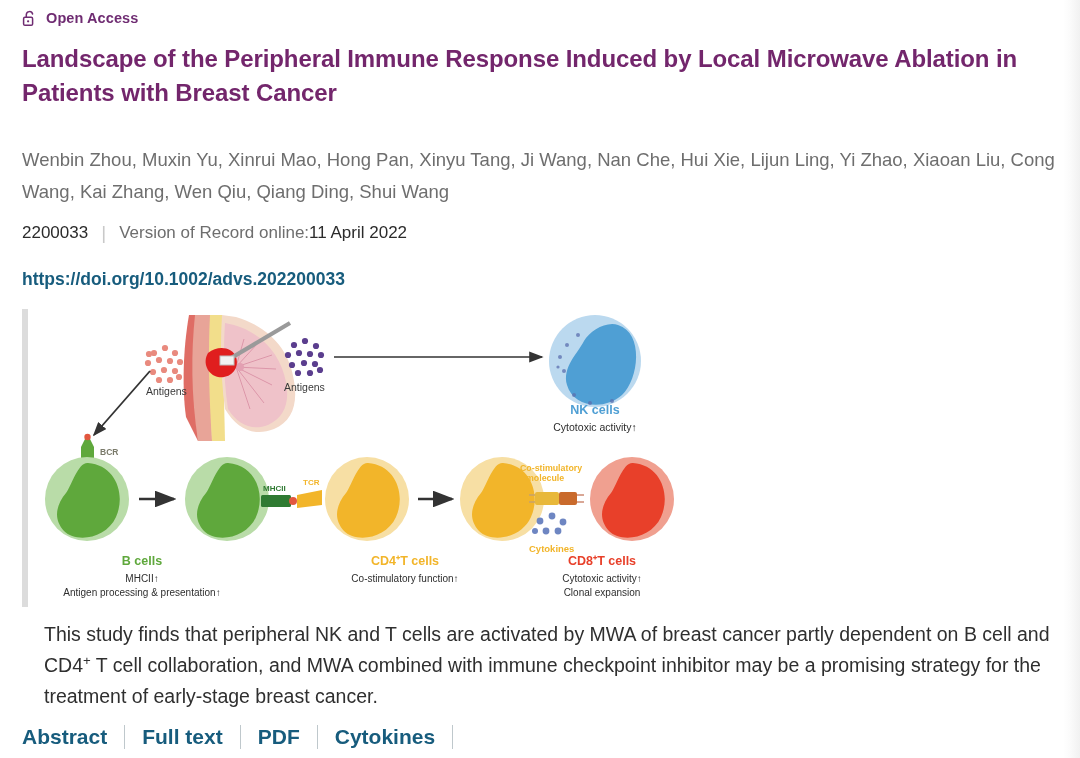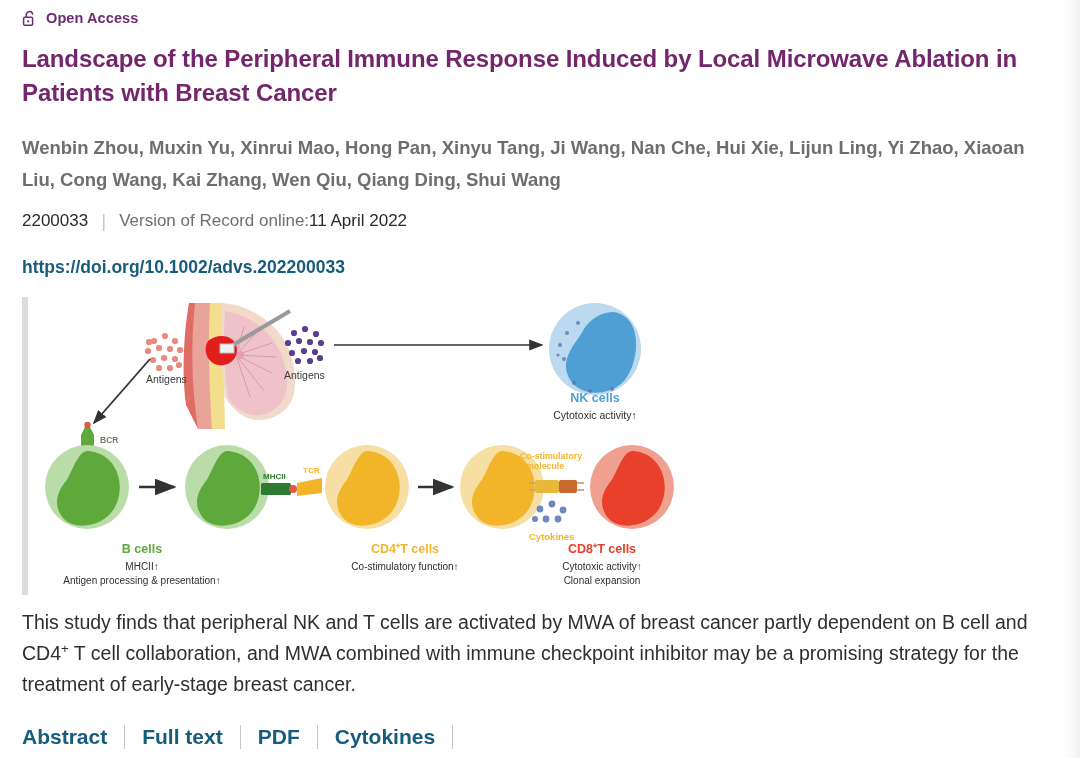--- a/index.html
+++ b/index.html
@@ -40,23 +40,23 @@
   .title {
     margin: 14px 0 0 0;
     color: #73266C;
     font-size: 24px; font-weight: 700;
     line-height: 34px; letter-spacing: -0.1px;
     max-width: 1035px;
   }
 
   
   .authors {
-    margin-top: 22px;
+    margin-top: 34px;
     color: #6E6E6E;
-    font-size: 18.5px; font-weight: 700;
+    font-size: 18.5px; font-weight: 400;
     line-height: 32px;
     max-width: 1040px;
   }
 
   
   .meta {
     margin-top: 13px;
     display: flex; align-items: center;
     font-size: 17px; line-height: 24px;
   }
@@ -82,21 +82,21 @@
   }
   .fig-leftbar {
     position: absolute; left: 0; top: 0;
     width: 6px; height: 298px;
     background: #DCDCDC;
   }
   .fig-svg { position: absolute; left: 0; top: 0; }
 
   
   .summary {
-    margin-top: 10px; 
+    margin-top: 10px; margin-left: 22px;
     color: #2F2F2F;
     font-size: 19.5px; line-height: 31px;
     max-width: 1042px;
   }
   .summary sup { font-size: .68em; vertical-align: super; line-height: 0; }
 
   
   .actions {
     position: absolute; left: 22px; bottom: 9px;
     display: flex; align-items: center;

